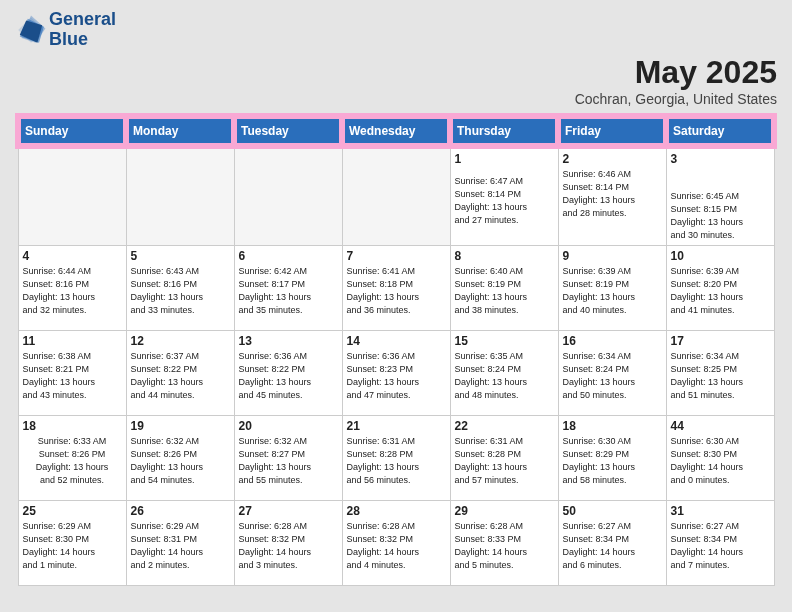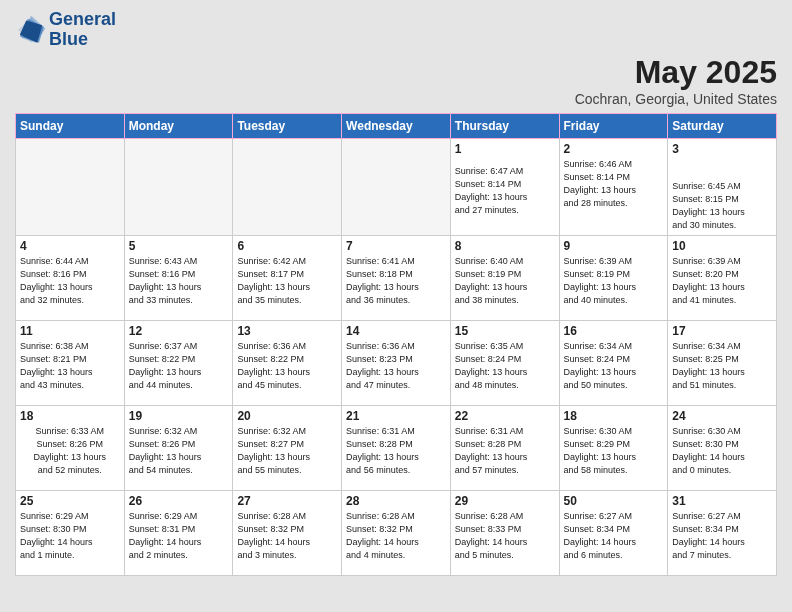--- a/index.html
+++ b/index.html
@@ -55,21 +55,21 @@
       border-collapse: collapse;
       border: 1px solid #bbb;
     }
     .calendar th {
       background: #2a6ebb;
       color: #fff;
       font-size: 12px;
       font-weight: bold;
       padding: 5px 4px;
       text-align: left;
-      border: 1px solid #f9a8d4;
+      border: 6px solid #f9a8d4;
     }
     .calendar td {
       width: 14.28%;
       vertical-align: top;
       border: 1px solid #ccc;
       padding: 3px 4px;
       font-size: 9.5px;
       color: #222;
       height: 85px;
       background: #fff;
@@ -291,21 +291,21 @@
 and 57 minutes.</div>
           </td>
           <td>
             <span class="day-num">18</span>
             <div class="day-info" style="white-space: pre-line;">Sunrise: 6:30 AM
 Sunset: 8:29 PM
 Daylight: 13 hours
 and 58 minutes.</div>
           </td>
           <td>
-            <span class="day-num">24</span>
+            <span class="day-num">44</span>
             <div class="day-info" style="white-space: pre-line;">Sunrise: 6:30 AM
 Sunset: 8:30 PM
 Daylight: 14 hours
 and 0 minutes.</div>
           </td>
         </tr>
         <tr>
           <td>
             <span class="day-num">25</span>
             <div class="day-info" style="white-space: pre-line;">Sunrise: 6:29 AM

